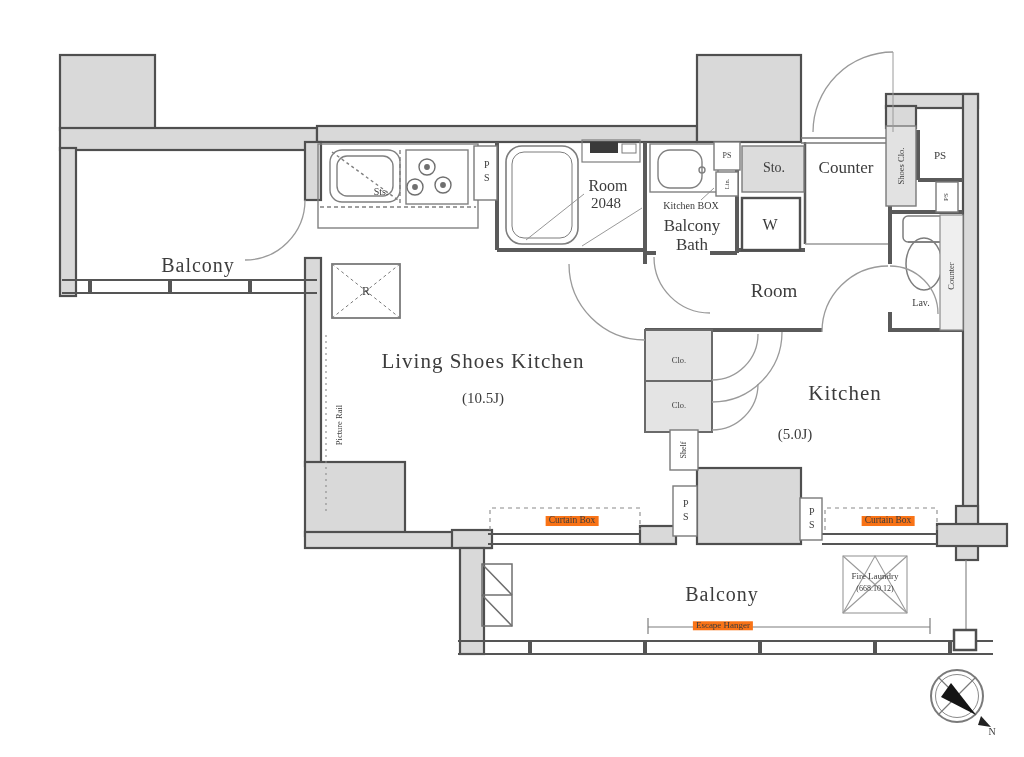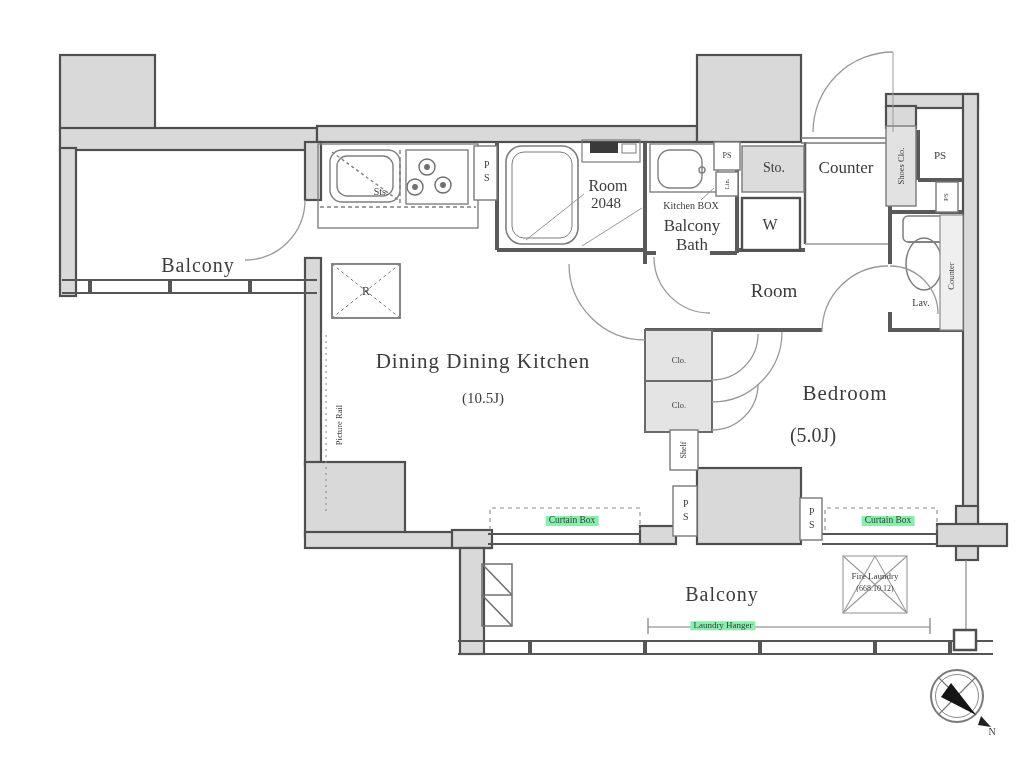--- a/index.html
+++ b/index.html
@@ -5,21 +5,21 @@
   html,body{margin:0;padding:0;background:#fff;}
   #plan{position:relative;width:1024px;height:757px;background:#ffffff;
         outline:1px solid #cfcfcf;overflow:hidden;
         font-family:"Liberation Serif","DejaVu Serif",serif;}
   #plan svg{position:absolute;left:0;top:0;}
   .label{position:absolute;color:#3c3c3c;white-space:nowrap;line-height:1.05;
          transform:translate(-50%,-50%);text-align:center;}
   .rot{transform:translate(-50%,-50%) rotate(-90deg);}
   .stack{writing-mode:vertical-rl;text-orientation:upright;letter-spacing:2px;}
   .wide{letter-spacing:1px;}
-  .whitebg{background:#86efac;padding:0 3px;}
+  .whitebg{background:#f97316;padding:0 3px;}
 </style>
 </head>
 <body>
 
 <div id="plan">
 
 <svg width="1024" height="757" viewBox="0 0 1024 757">
 
   <g fill="#d9d9d9" stroke="#4f4f4f" stroke-width="2.2">
     <rect x="60" y="55" width="95" height="75"></rect>
@@ -189,24 +189,24 @@
   <g>
     <circle cx="957" cy="696" r="26" fill="none" stroke="#7a7a7a" stroke-width="2"></circle>
     <circle cx="957" cy="696" r="21.5" fill="none" stroke="#8a8a8a" stroke-width="1"></circle>
     <path d="M938,677 L976,715 M976,677 L938,715" stroke="#7a7a7a" stroke-width="1.2"></path>
     <path d="M976,715 L941,697 L951,683 Z" fill="#151515"></path>
     <path d="M981,716 L991,727 L978,725 Z" fill="#222"></path>
   </g>
 </svg>
 
 <div class="label wide" style="left:198px;top:265px;font-size:20px">Balcony</div>
-<div class="label wide" style="left:483px;top:361px;font-size:21px">Dining Dining Kitchen</div>
+<div class="label wide" style="left:483px;top:361px;font-size:21px">Living Shoes Kitchen</div>
 <div class="label" style="left:483px;top:399px;font-size:15px">(10.5J)</div>
-<div class="label wide" style="left:845px;top:393px;font-size:21px">Bedroom</div>
-<div class="label" style="left:813px;top:435px;font-size:20px">(5.0J)</div>
+<div class="label wide" style="left:845px;top:393px;font-size:21px">Kitchen</div>
+<div class="label" style="left:795px;top:435px;font-size:15px">(5.0J)</div>
 <div class="label" style="left:774px;top:291px;font-size:19px">Room</div>
 <div class="label" style="left:846px;top:168px;font-size:17px">Counter</div>
 <div class="label" style="left:608px;top:186px;font-size:16px">Room</div>
 <div class="label" style="left:606px;top:204px;font-size:15px">2048</div>
 <div class="label" style="left:692px;top:226px;font-size:17px">Balcony</div>
 <div class="label" style="left:692px;top:245px;font-size:17px">Bath</div>
 <div class="label" style="left:691px;top:206px;font-size:10px">Kitchen BOX</div>
 <div class="label" style="left:921px;top:303px;font-size:10px">Lav.</div>
 <div class="label wide" style="left:722px;top:594px;font-size:20px">Balcony</div>
 
@@ -224,18 +224,18 @@
 
 <div class="label stack" style="left:486px;top:172px;font-size:10px">PS</div>
 <div class="label" style="left:727px;top:156px;font-size:8px">PS</div>
 <div class="label" style="left:940px;top:156px;font-size:11px">PS</div>
 <div class="label rot" style="left:947px;top:197px;font-size:7px">PS</div>
 <div class="label stack" style="left:685px;top:511px;font-size:10px">PS</div>
 <div class="label stack" style="left:811px;top:519px;font-size:10px">PS</div>
 
 <div class="label whitebg" style="left:572px;top:521px;font-size:9.5px">Curtain Box</div>
 <div class="label whitebg" style="left:888px;top:521px;font-size:9.5px">Curtain Box</div>
-<div class="label whitebg" style="left:723px;top:626px;font-size:9px">Laundry Hanger</div>
+<div class="label whitebg" style="left:723px;top:626px;font-size:9px">Escape Hanger</div>
 <div class="label" style="left:875px;top:577px;font-size:9px">Fire Laundry</div>
 <div class="label" style="left:875px;top:589px;font-size:8px">(668.10.12)</div>
 <div class="label" style="left:992px;top:732px;font-size:10px">N</div>
 
 </div>
 
 </body></html>

